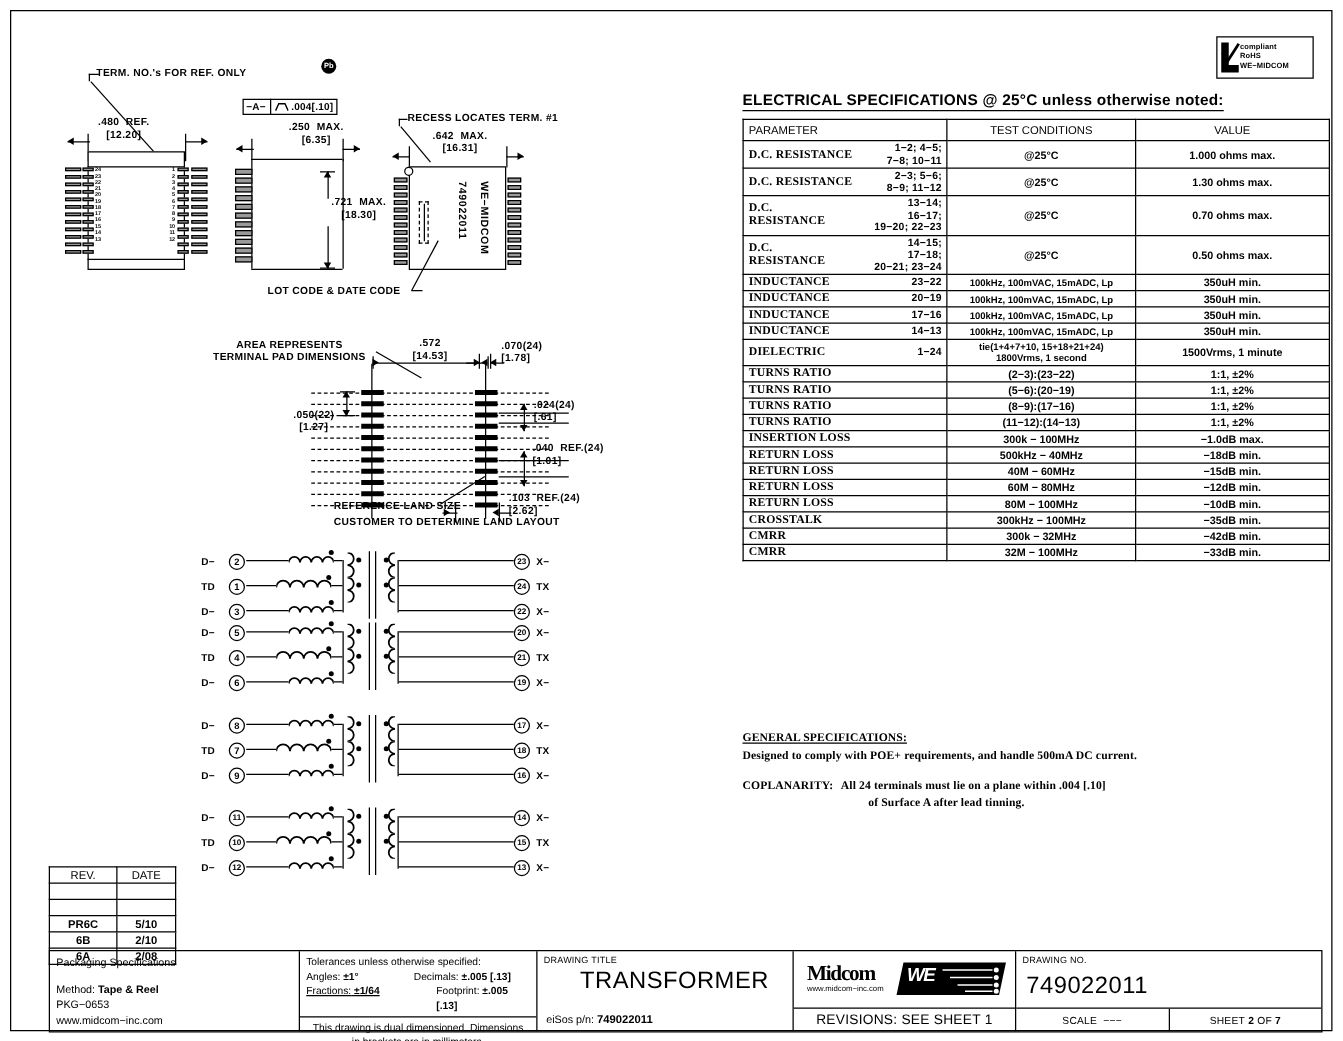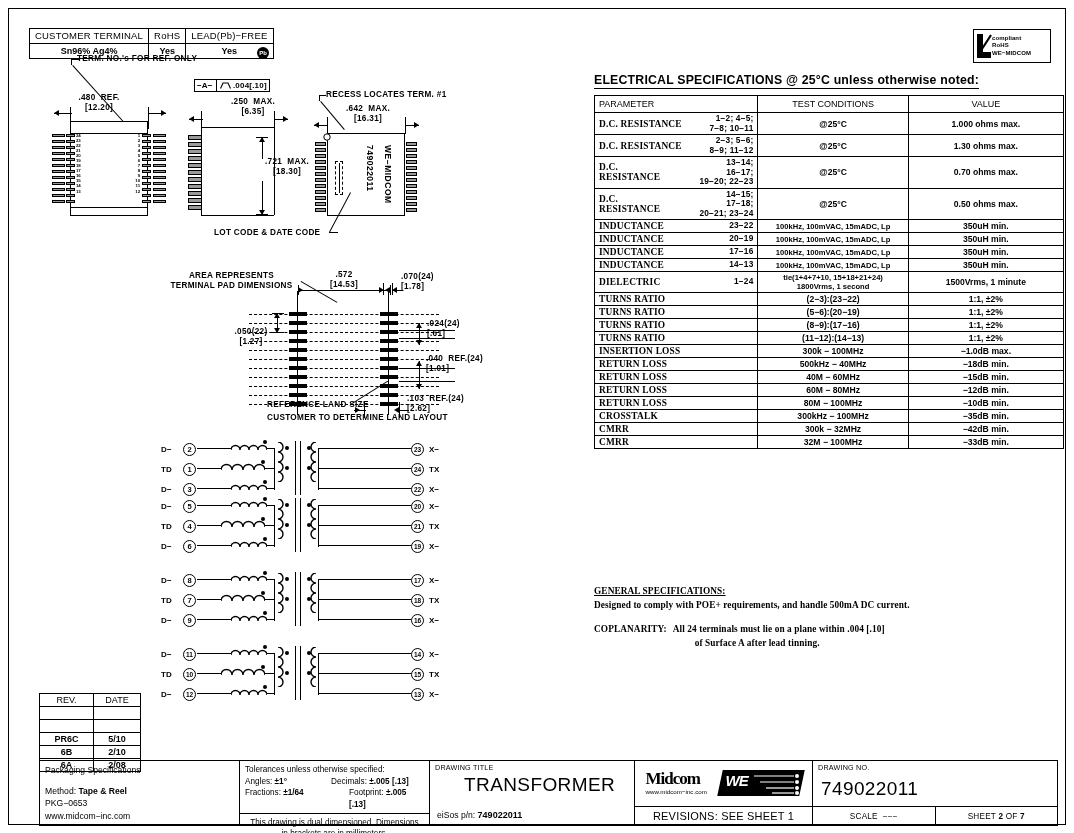--- a/index.html
+++ b/index.html
@@ -199,34 +199,20 @@
   #tb-no .bot .s1{ flex:1; border-right:1.3px solid #000; display:flex;align-items:center;justify-content:center;font-size:8.2px;letter-spacing:.2px;}
   #tb-no .bot .s2{ flex:1; display:flex;align-items:center;justify-content:center;font-size:8.2px;letter-spacing:.2px;}
   #tb-no .bot b{font-weight:bold;}
   .midcom-logo{ font-family:"Liberation Serif",serif; font-weight:bold;}
 </style>
 </head>
 <body>
 
 <div class="sheet">
 
-  <table id="compliance" class="bw">
-    <tbody>
-        <tr>
-      <td class="hdr">CUSTOMER  TERMINAL</td>
-      <td class="hdr">RoHS</td>
-      <td class="hdr">LEAD(Pb)−FREE</td>
-    </tr>
-    <tr>
-      <td class="val">Sn96% Ag4%</td>
-      <td class="val">Yes</td>
-      <td class="val">Yes</td>
-    </tr>
-  </tbody>
-    </table>
   <div class="pbcircle">Pb</div>
 
   <div id="rohs">
     <svg class="chk" viewBox="0 0 16 26">
       <polygon points="1,1 1,25 15,25 15,19 7,19 7,1" fill="#000"></polygon>
       <polyline points="2,9 6,16 15,2" stroke="#000" stroke-width="2.2" fill="none"></polyline>
     </svg>
     <div class="txt">
       <div>compliant</div>
       <div>RoHS</div>
@@ -1026,21 +1012,21 @@
     <div class="tb-cell" id="tb-tol">
       <div class="top">
         <div>Tolerances unless otherwise specified:</div>
         <div style="display:flex;">
           <span style="width:86px;"><span>Angles:</span>
             <b>±1°</b></span>
           <span><span>Decimals:</span>
             <b>±.005 [.13]</b></span>
         </div>
         <div style="display:flex;">
-          <span style="width:106px;"><span>Fractions:</span>
+          <span style="width:106px;text-decoration:underline;"><span>Fractions:</span>
             <b>±1/64</b></span>
           <span><span>Footprint:</span>
             <b>±.005 [.13]</b></span>
         </div>
       </div>
       <div class="bot">
         <div>This drawing is dual dimensioned.  Dimensions</div>
         <div>in brackets are in millimeters.</div>
       </div>
     </div>

